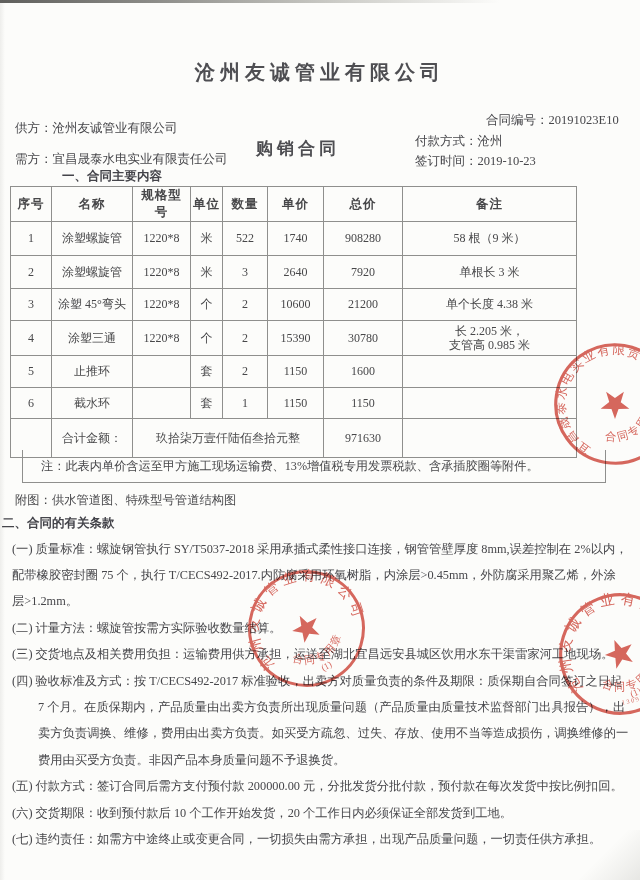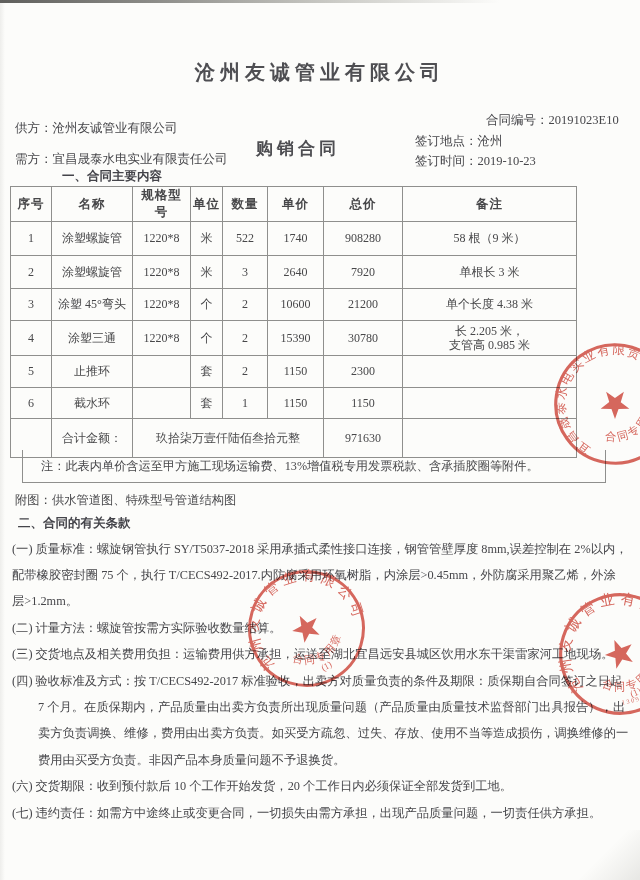--- a/index.html
+++ b/index.html
@@ -44,21 +44,21 @@
   table.items tr:nth-child(4){height:32px}
   table.items tr:nth-child(5){height:35px}
   table.items tr:nth-child(6){height:32px}
   table.items tr:nth-child(7){height:31px}
   table.items tr:nth-child(8){height:39px}
   .remark-2line span{display:block;line-height:14px;}
   
   .note-box{left:22px;top:450px;width:564px;height:32px;border:1px solid #8f8f8d;border-top:none;
     font-size:12.2px;line-height:32px;padding-left:18px;white-space:nowrap;overflow:hidden;}
   .attachment{left:15px;top:492px;font-size:12.3px;white-space:nowrap;}
-  .h2{left:18px;top:515px;}
+  .h2{left:2px;top:515px;}
   
   .clauses{left:12px;top:536px;width:622px;}
   .clause-line{height:26.4px;display:flex;align-items:center;font-size:12.3px;white-space:nowrap;
     color:#46464a;}
   .clause-line.indent{padding-left:26px;}
   
   .stamp{position:absolute;mix-blend-mode:multiply;opacity:.82;}
   .stamp svg{display:block;width:100%;height:auto;}
   #stamp-buyer{left:552px;top:341px;width:126px;transform:rotate(-36deg);}
   #stamp-supplier-mid{left:246px;top:568px;width:121px;transform:rotate(-28deg);}
@@ -71,21 +71,21 @@
 <div class="abs scan-top"></div>
 <div class="abs scan-left"></div>
 <div class="abs scan-corner"></div>
 
 <div class="abs doc-title">沧州友诚管业有限公司</div>
 <div class="abs doc-subtitle">购销合同</div>
 
 <div class="abs info-line supplier">供方：沧州友诚管业有限公司</div>
 <div class="abs info-line buyer">需方：宜昌晟泰水电实业有限责任公司</div>
 <div class="abs info-line meta-1">合同编号：20191023E10</div>
-<div class="abs info-line meta-2">签订地点：沧州</div>
+<div class="abs info-line meta-2">付款方式：沧州</div>
 <div class="abs info-line meta-3">签订时间：2019-10-23</div>
 
 <div class="abs sec-heading h1">一、合同主要内容</div>
 
 <table class="items">
   <colgroup>
     <col class="c1">
       <col class="c2">
       <col class="c3">
       <col class="c4">
@@ -148,21 +148,21 @@
       <span>支管高 0.985 米</span>
     </td>
   </tr>
   <tr>
     <td>5</td>
     <td>止推环</td>
     <td></td>
     <td>套</td>
     <td>2</td>
     <td>1150</td>
-    <td>2300</td>
+    <td>1600</td>
     <td></td>
   </tr>
   <tr>
     <td>6</td>
     <td>截水环</td>
     <td></td>
     <td>套</td>
     <td>1</td>
     <td>1150</td>
     <td>1150</td>
@@ -186,20 +186,21 @@
 <div class="abs clauses">
   <div class="clause-line">(一) 质量标准：螺旋钢管执行 SY/T5037-2018 采用承插式柔性接口连接，钢管管壁厚度 8mm,误差控制在 2%以内，</div>
   <div class="clause-line">配带橡胶密封圈 75 个，执行 T/CECS492-2017.内防腐采用环氧树脂，内涂层&gt;0.45mm，外防腐采用聚乙烯，外涂</div>
   <div class="clause-line">层&gt;1.2mm。</div>
   <div class="clause-line">(二) 计量方法：螺旋管按需方实际验收数量结算。</div>
   <div class="clause-line">(三) 交货地点及相关费用负担：运输费用供方承担，运送至湖北宜昌远安县城区饮用水东干渠雷家河工地现场。</div>
   <div class="clause-line">(四) 验收标准及方式：按 T/CECS492-2017 标准验收，出卖方对质量负责的条件及期限：质保期自合同签订之日起</div>
   <div class="clause-line indent">7 个月。在质保期内，产品质量由出卖方负责所出现质量问题（产品质量由质量技术监督部门出具报告），出</div>
   <div class="clause-line indent">卖方负责调换、维修，费用由出卖方负责。如买受方疏忽、过失、存放、使用不当等造成损伤，调换维修的一</div>
   <div class="clause-line indent">费用由买受方负责。非因产品本身质量问题不予退换货。</div>
+  <div class="clause-line">(五) 付款方式：签订合同后需方支付预付款 200000.00 元，分批发货分批付款，预付款在每次发货中按比例扣回。</div>
   <div class="clause-line">(六) 交货期限：收到预付款后 10 个工作开始发货，20 个工作日内必须保证全部发货到工地。</div>
   <div class="clause-line">(七) 违约责任：如需方中途终止或变更合同，一切损失由需方承担，出现产品质量问题，一切责任供方承担。</div>
 </div>
 
 <div class="stamp" id="stamp-buyer">
   <svg viewBox="0 0 200 200">
     <circle cx="100" cy="100" r="94" fill="none" stroke="#d0473c" stroke-width="5"></circle>
     <path id="sa-top" d="M 27.5,133.8 A 80,80 0 1 1 172.5,133.8" fill="none"></path>
     <path id="sa-bot" d="M 54.3,135.7 A 58,58 0 0 0 145.7,135.7" fill="none"></path>
     <text font-size="20" letter-spacing="3" fill="#d0473c">

